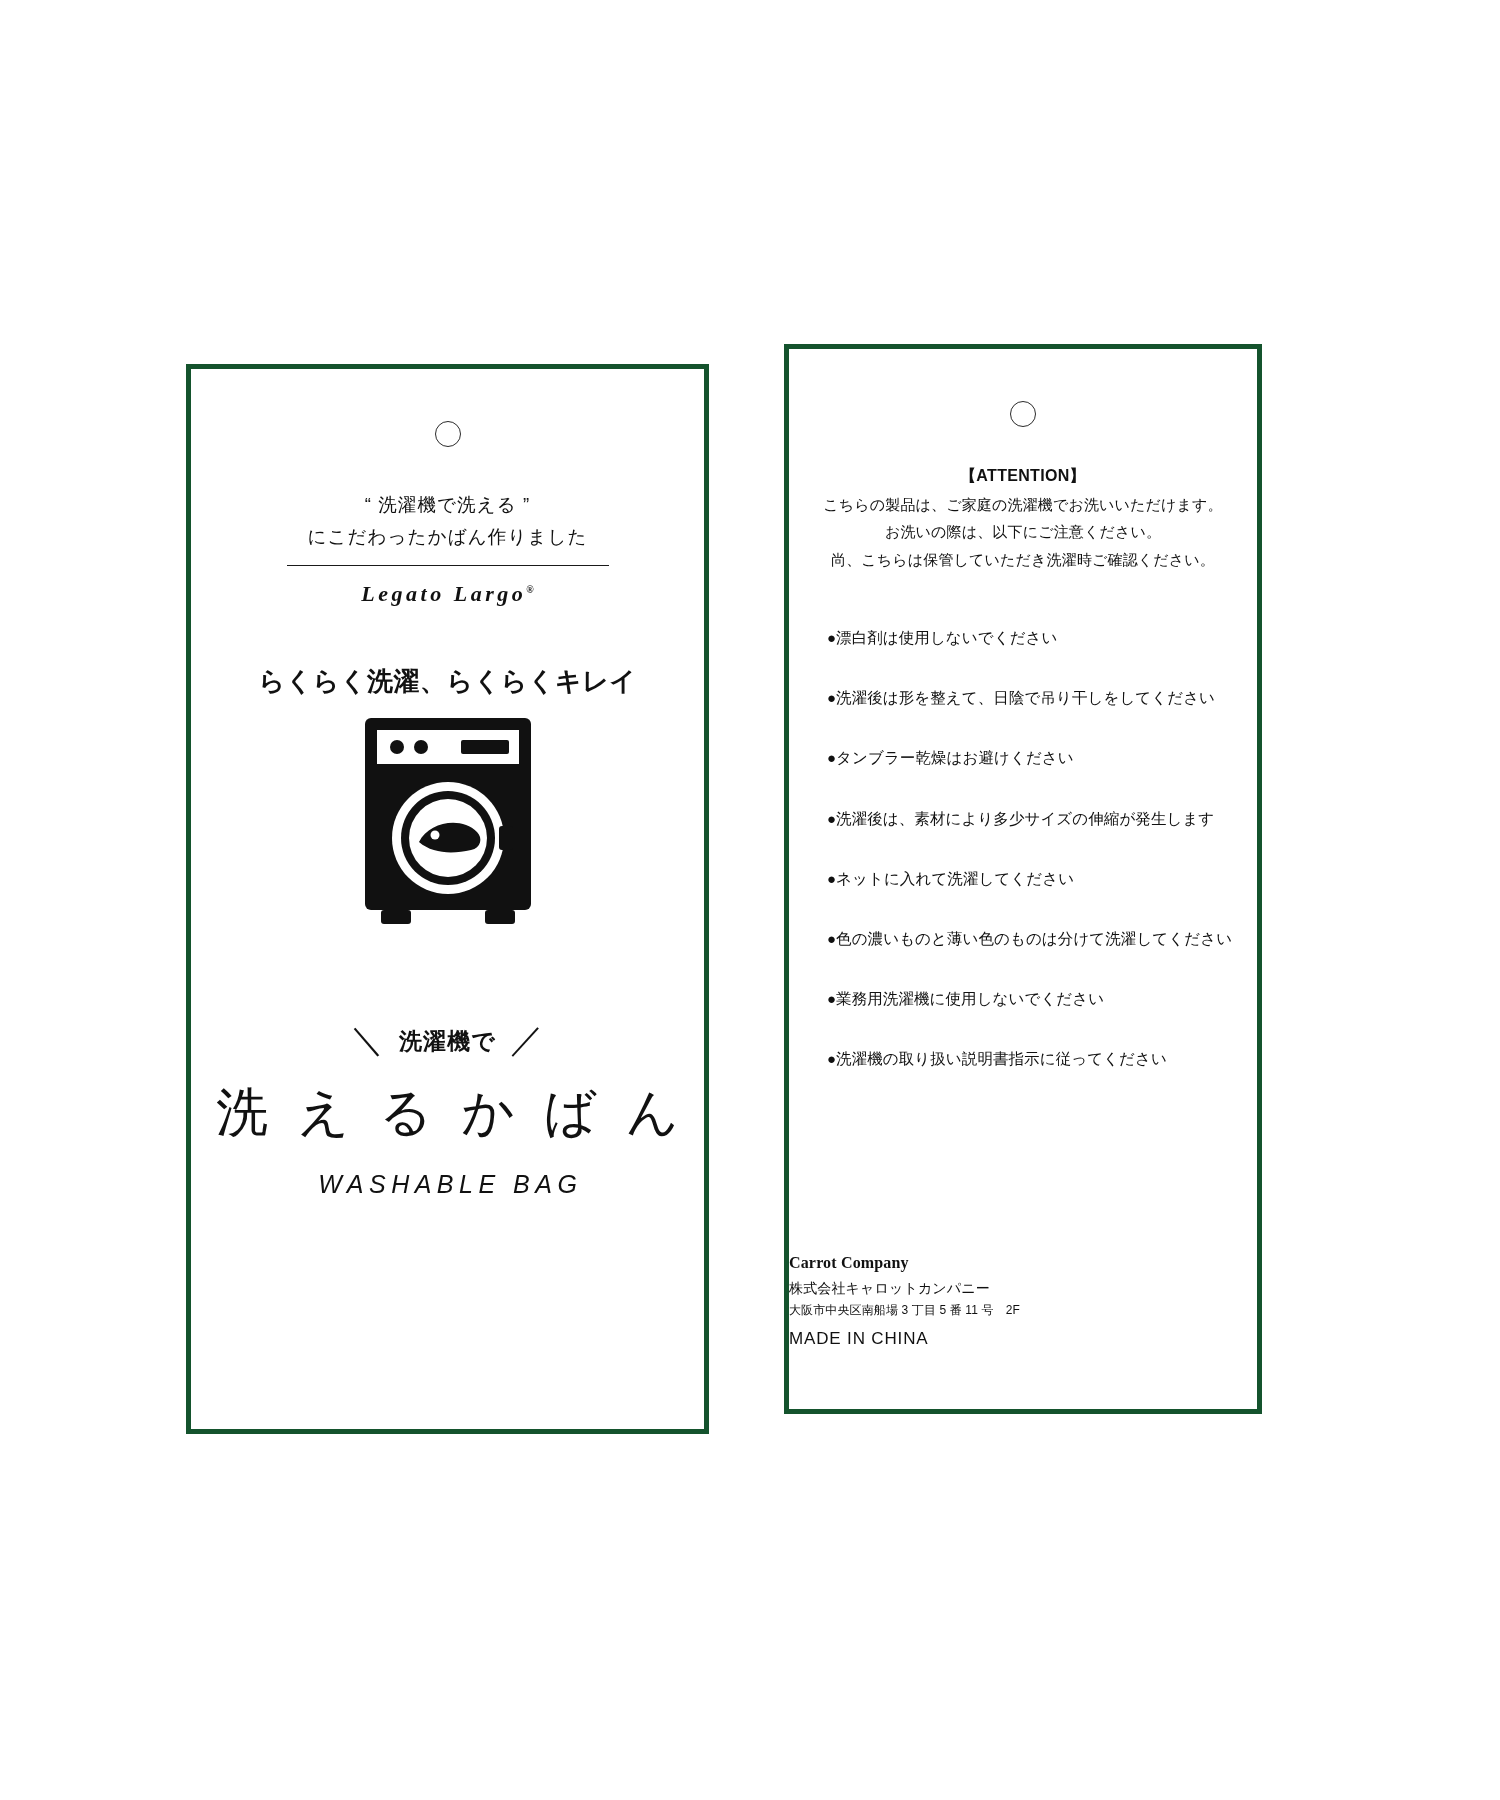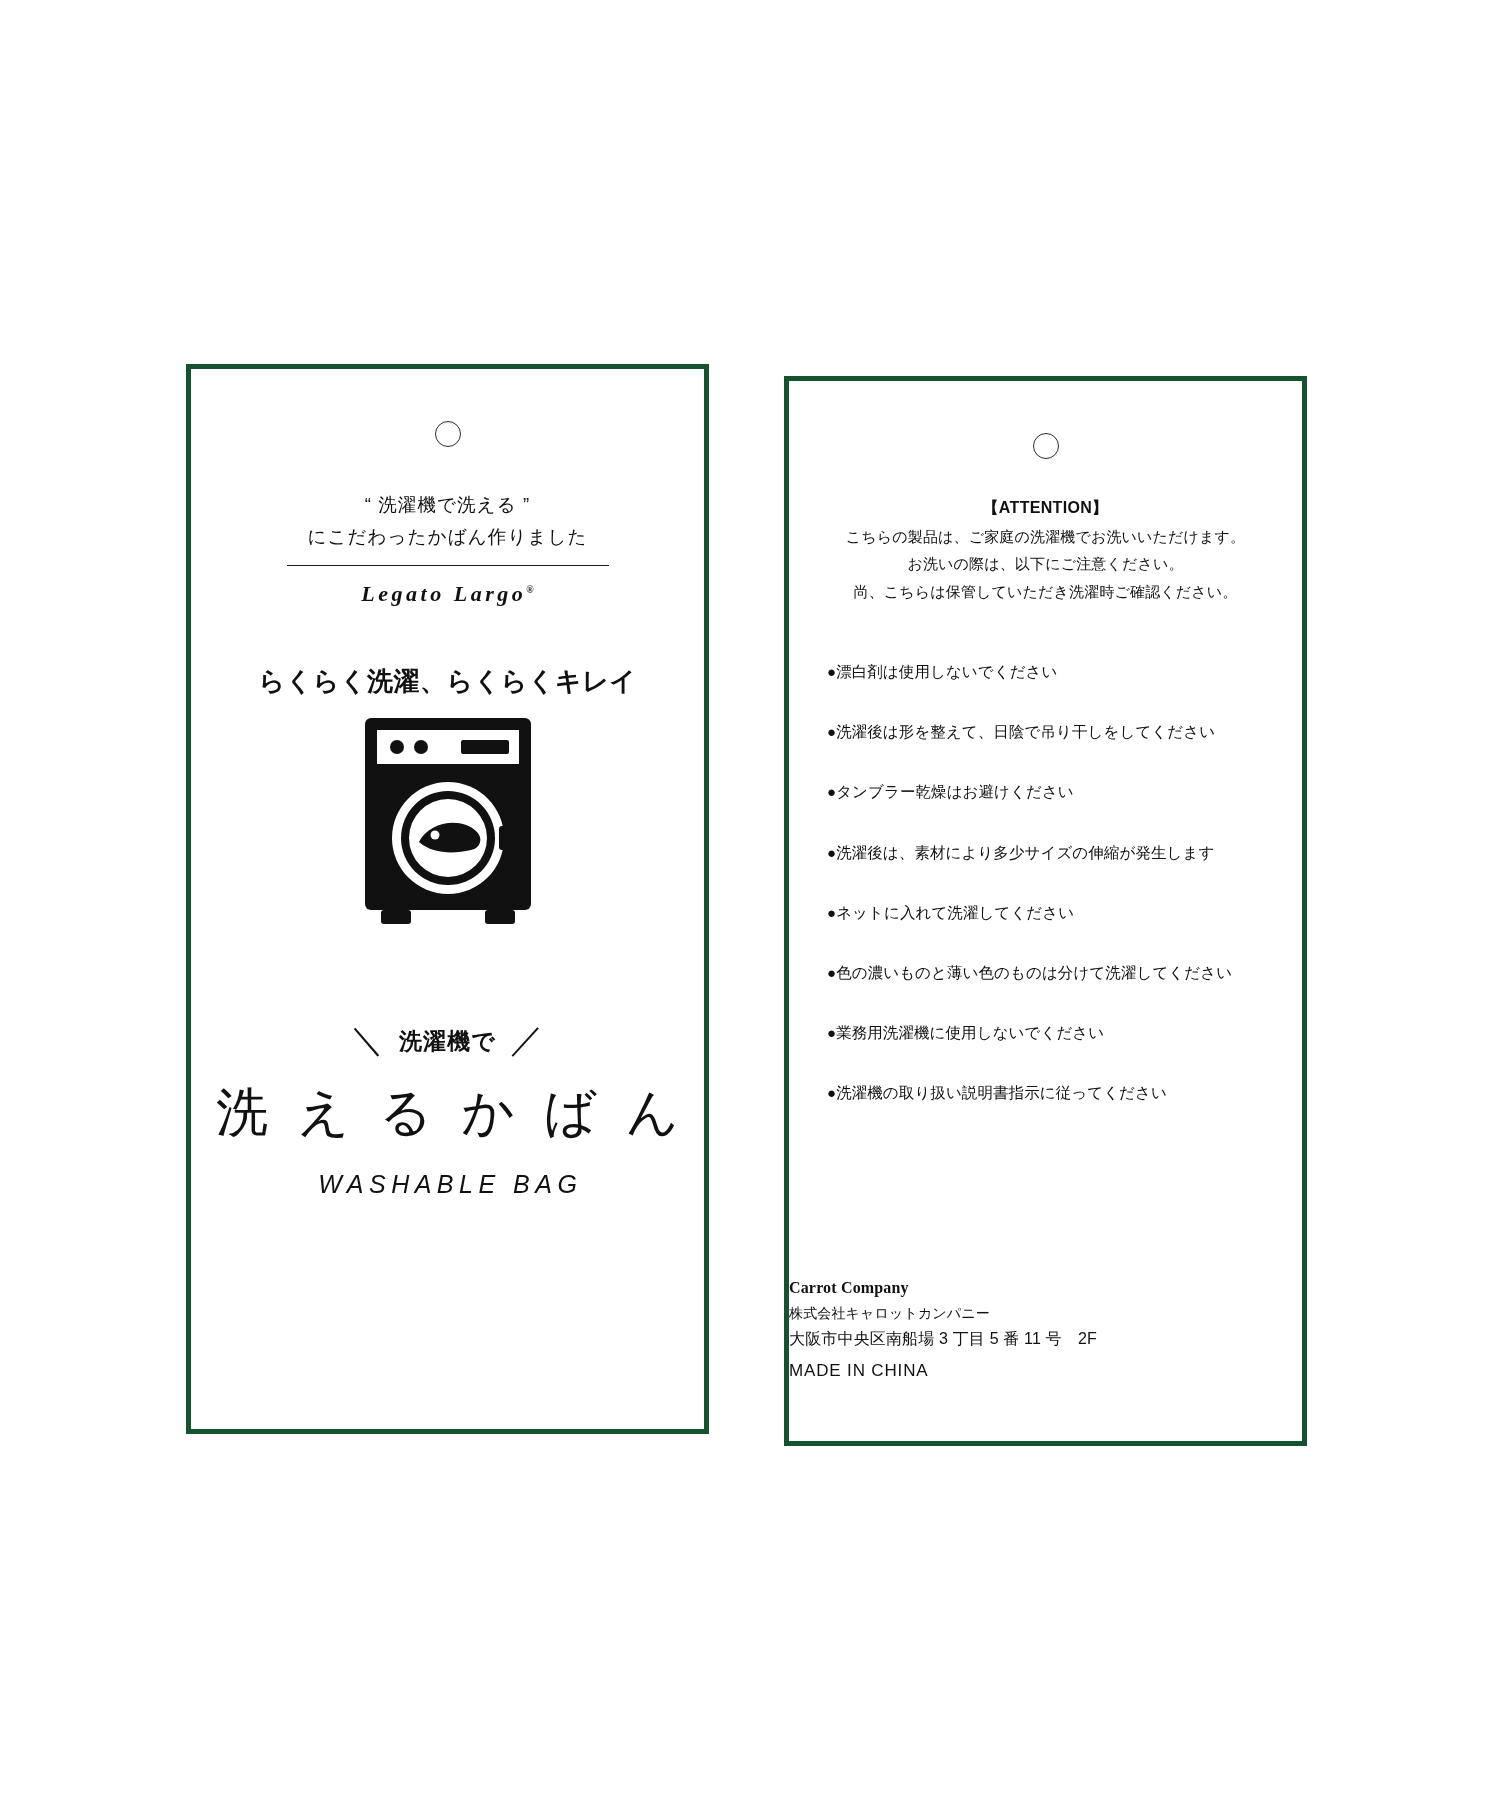--- a/index.html
+++ b/index.html
@@ -31,22 +31,22 @@
     box-sizing: border-box;
   }
   .tag-front {
     left: 186px;
     top: 364px;
     width: 523px;
     height: 1070px;
   }
   .tag-back {
     left: 784px;
-    top: 376px;
-    width: 523px;
+    top: 344px;
+    width: 478px;
     height: 1070px;
   }
 
   .punch-hole {
     position: absolute;
     left: 50%;
     transform: translateX(-50%);
     top: 52px;
     width: 26px;
     height: 26px;
@@ -177,20 +177,21 @@
     top: 280px;
     left: 38px;
     right: 28px;
   }
   .note {
     font-size: 15.5px;
     letter-spacing: 0.005em;
     line-height: 1.4;
     margin-bottom: 38.5px;
     white-space: nowrap;
+    font-family: Liberation Mono, monospace;
   }
   .note .bullet { font-size: 15px; }
 
   .company {
     position: absolute;
     bottom: 52px;
     left: 0;
     width: 100%;
     text-align: left;
   }
@@ -200,21 +201,21 @@
     font-size: 16px;
     letter-spacing: 0.01em;
     line-height: 1.6;
   }
   .company .cjp {
     font-size: 14px;
     letter-spacing: 0.01em;
     line-height: 1.75;
   }
   .company .caddr {
-    font-size: 16px;
+    font-size: 12px;
     letter-spacing: 0.01em;
     line-height: 1.75;
   }
   .company .cmade {
     font-size: 17px;
     letter-spacing: 0.05em;
     line-height: 2.1;
   }
 </style>
 </head>

